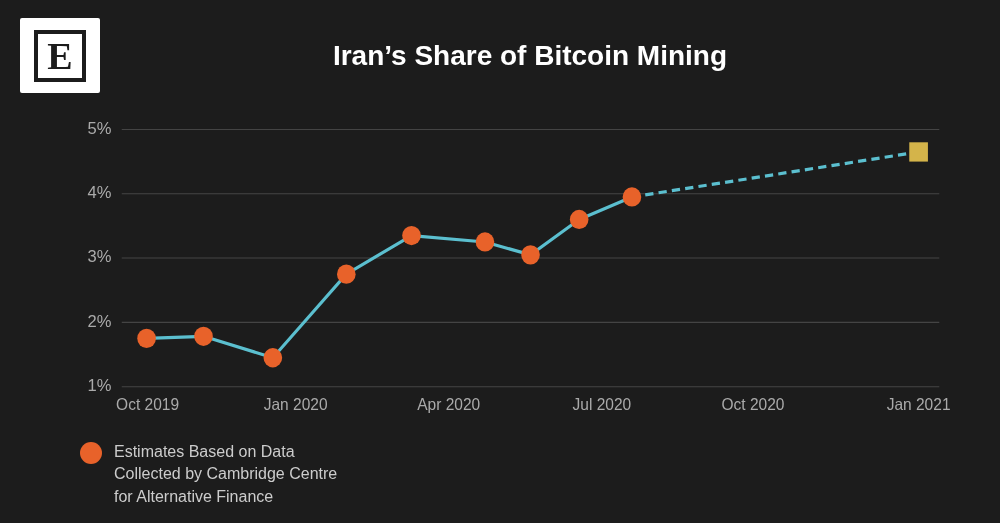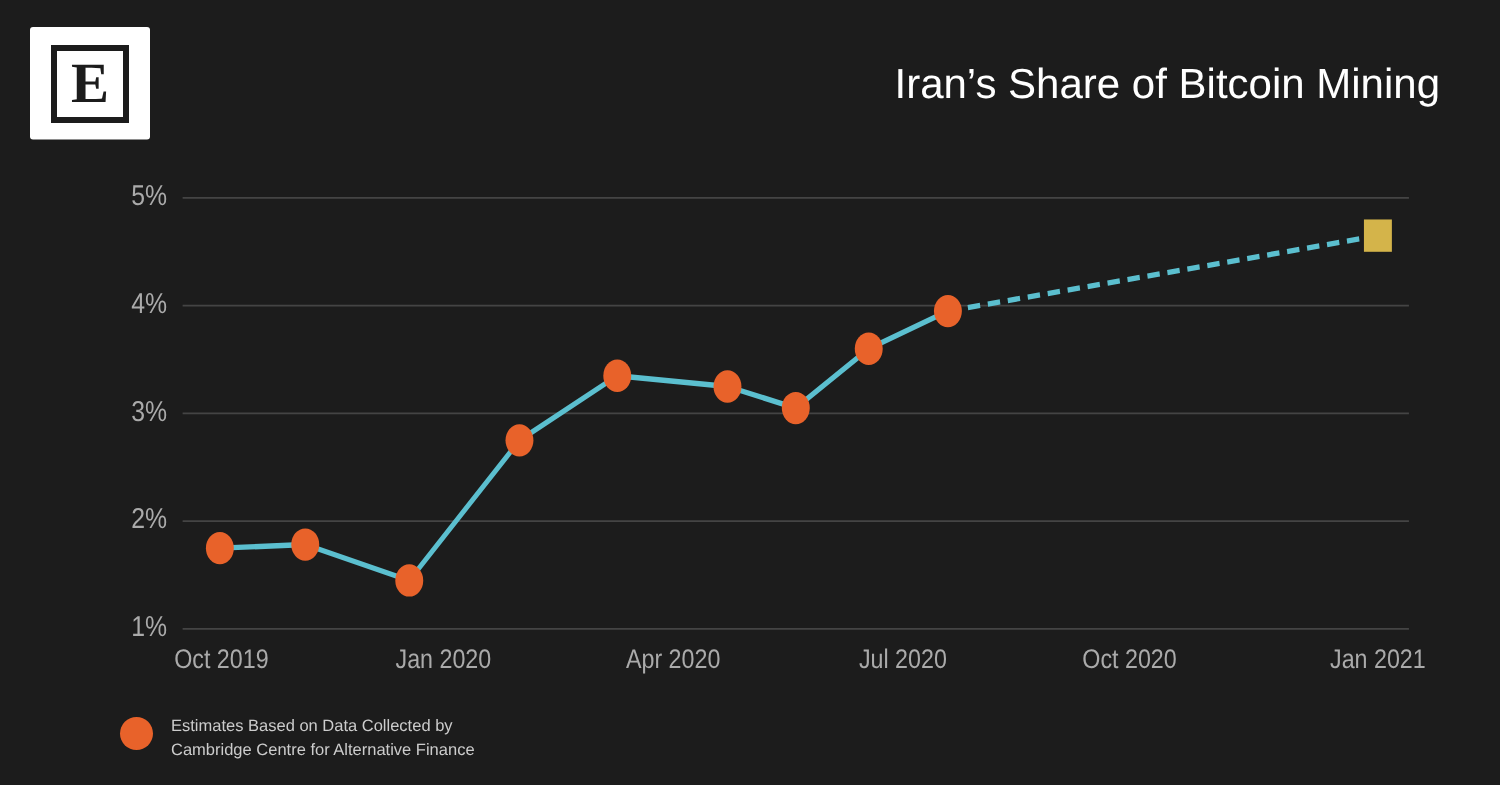--- a/index.html
+++ b/index.html
@@ -43,23 +43,23 @@
       width: 52px;
       height: 52px;
       display: flex;
       align-items: center;
       justify-content: center;
       font-family: serif;
     }
     .chart-title {
       color: #ffffff;
       font-size: 28px;
-      font-weight: 400;
+      font-weight: 700;
       flex: 1;
-      text-align: right;
+      text-align: center;
       padding-right: 10px;
     }
     .chart-area {
       flex: 1;
       padding: 10px 40px 10px 70px;
       position: relative;
     }
     svg.chart-svg {
       width: 100%;
       height: 100%;
@@ -69,21 +69,21 @@
       display: flex;
       align-items: flex-start;
       padding: 12px 40px 15px 80px;
       gap: 60px;
     }
     .legend-item {
       display: flex;
       align-items: flex-start;
       gap: 12px;
       color: #cccccc;
-      font-size: 11px;
+      font-size: 16px;
       line-height: 1.4;
       max-width: 260px;
     }
     .legend-dot-orange {
       width: 22px;
       height: 22px;
       background: #e8622a;
       border-radius: 50%;
       flex-shrink: 0;
       margin-top: 1px;

